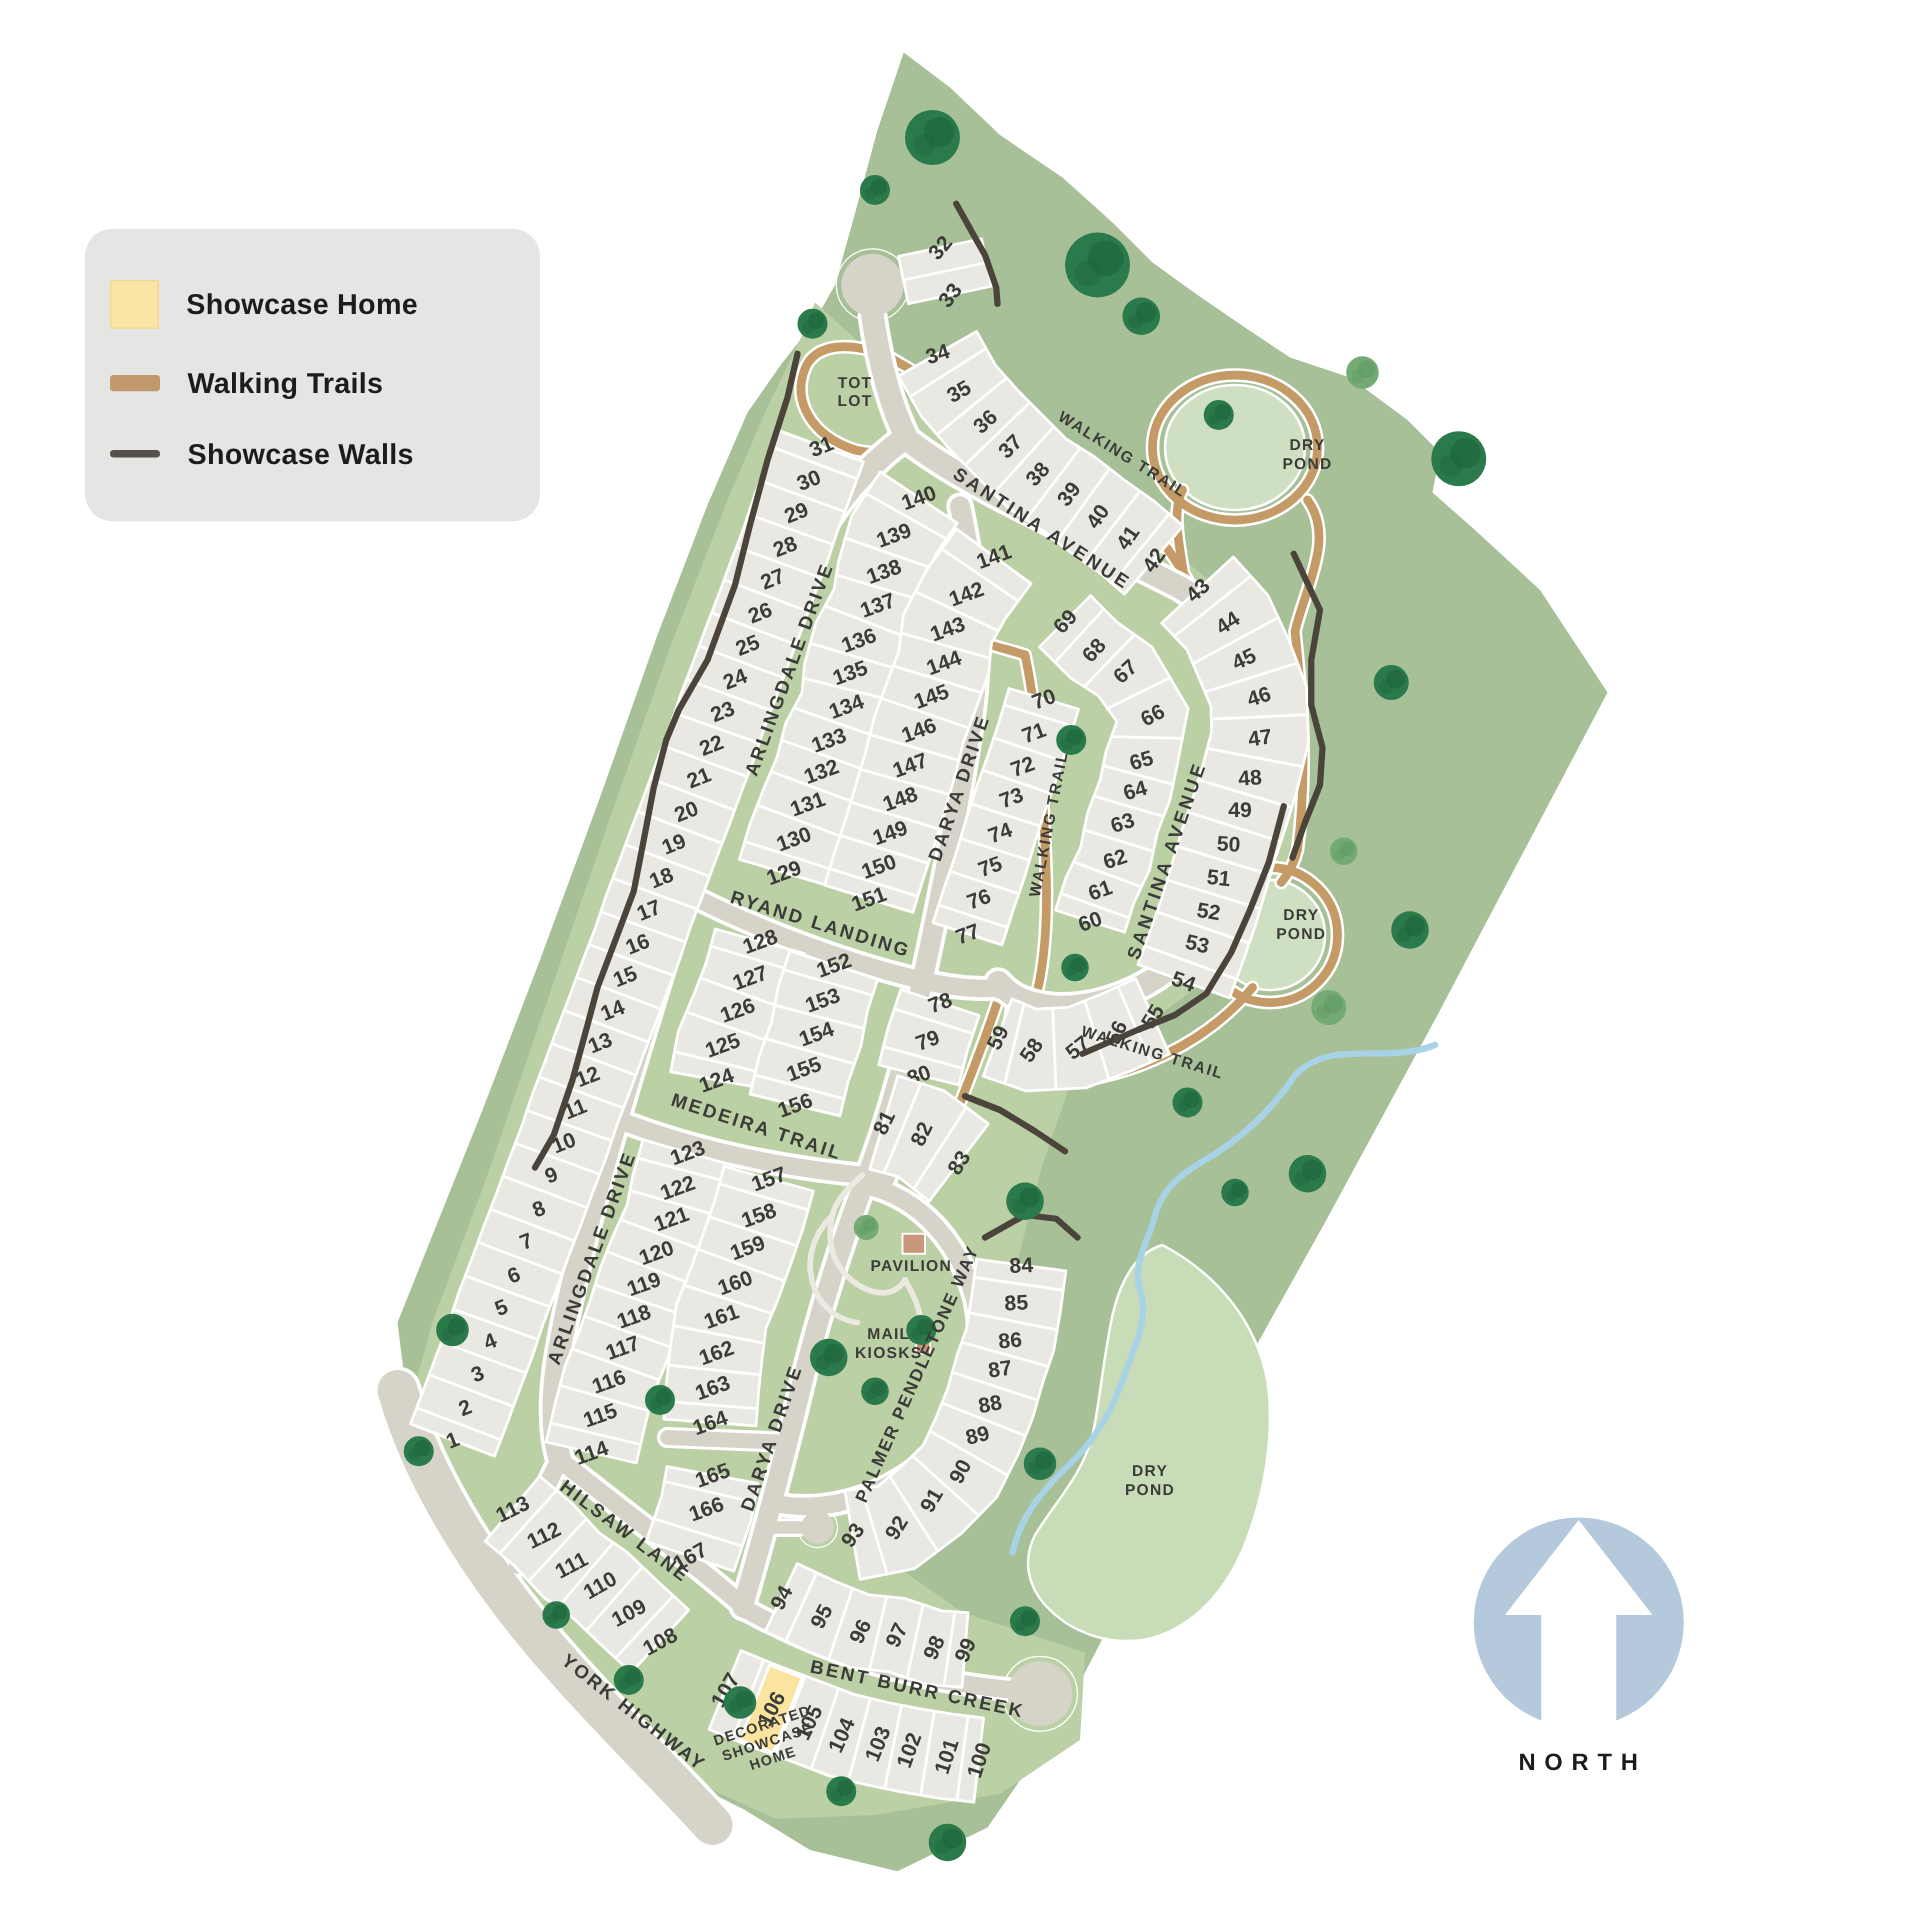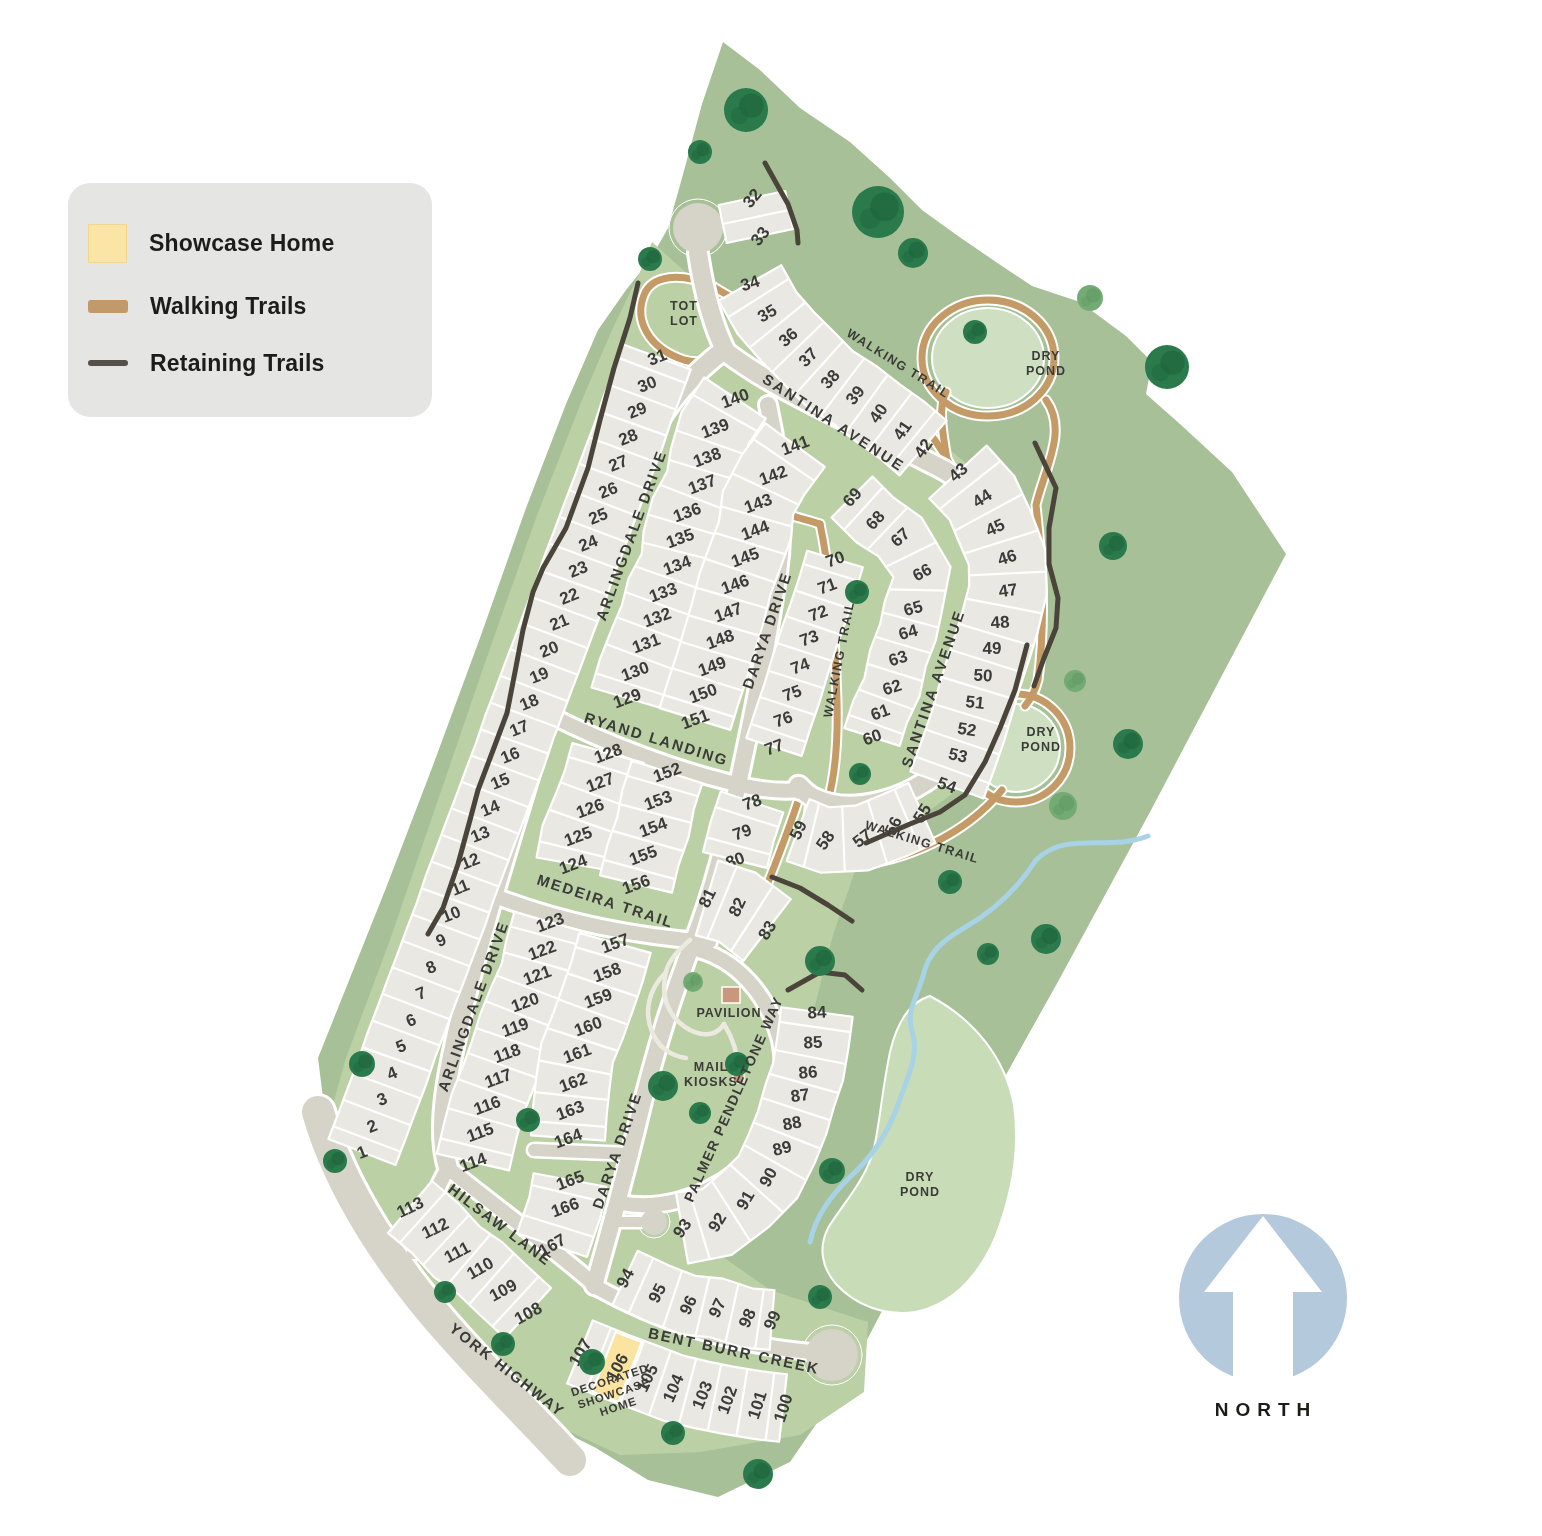--- a/index.html
+++ b/index.html
@@ -670,17 +670,17 @@
   <div class="legend-row">
     <span class="sw-square"></span>
     <span class="legend-label">Showcase Home</span>
   </div>
   <div class="legend-row">
     <span class="sw-trail"></span>
     <span class="legend-label">Walking Trails</span>
   </div>
   <div class="legend-row">
     <span class="sw-wall"></span>
-    <span class="legend-label">Retaining Trails</span>
+    <span class="legend-label">Showcase Walls</span>
   </div>
 </div>
 
 </div>
 
 </body></html>

